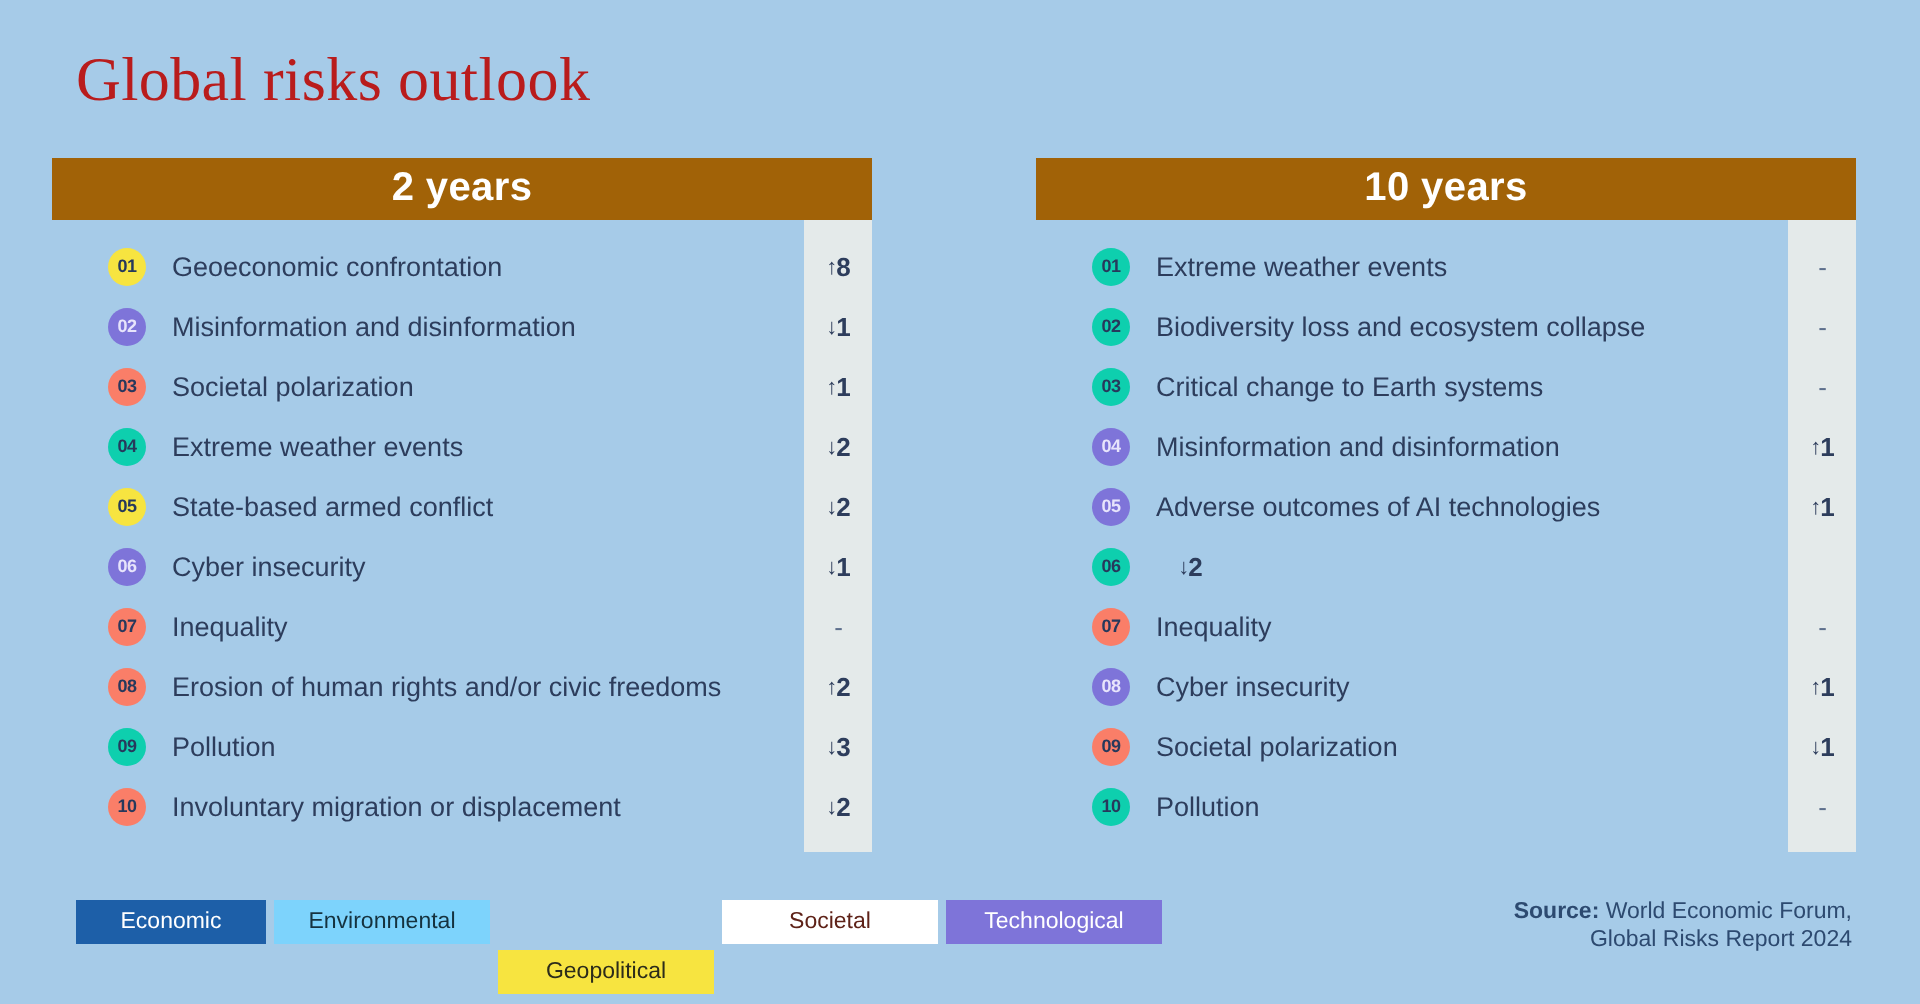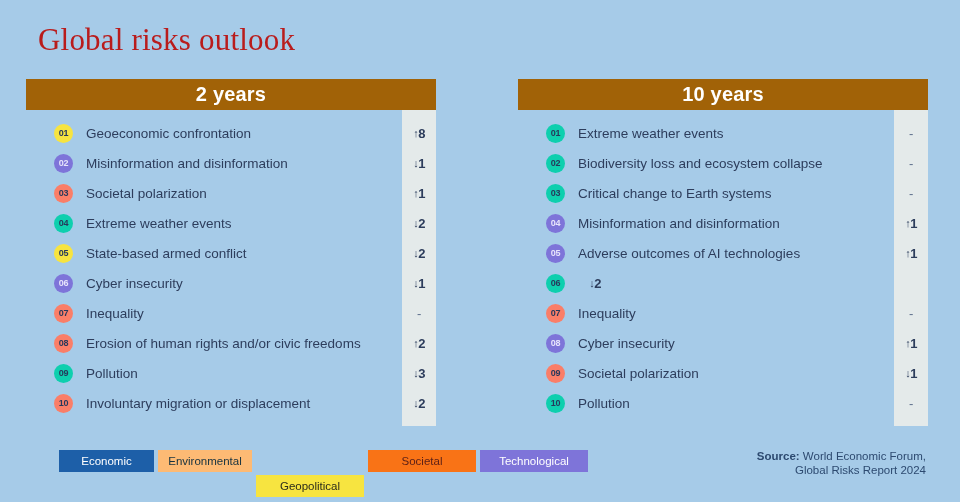--- a/index.html
+++ b/index.html
@@ -132,24 +132,24 @@
   }
   .legend-item {
     height: 22px;
     display: flex;
     align-items: center;
     justify-content: center;
     font-size: 11.5px;
     padding: 0 10px;
     box-sizing: border-box;
   }
-  .legend-item.cat-economic      { background: #1d5fa8; color: #ffffff; width: 95px; margin-left: 21px; }
-  .legend-item.cat-environmental { background: #fdba74; color: #15323f; width: 94px; }
+  .legend-item.cat-economic      { background: #1d5fa8; color: #ffffff; width: 95px; }
+  .legend-item.cat-environmental { background: #7dd3fc; color: #15323f; width: 108px; }
   .legend-item.cat-geopolitical  { background: #f7e440; color: #2c2c1a; width: 108px; margin-top: 25px; }
-  .legend-item.cat-societal      { background: #f97316; color: #5e2218; width: 108px; }
+  .legend-item.cat-societal      { background: #ffffff; color: #5e2218; width: 108px; }
   .legend-item.cat-technological { background: #7e74d9; color: #ffffff; width: 108px; }
 
   #source {
     position: absolute;
     right: 34px;
     top: 449px;
     text-align: right;
     font-size: 11.5px;
     line-height: 14px;
     color: #2d4a70;

